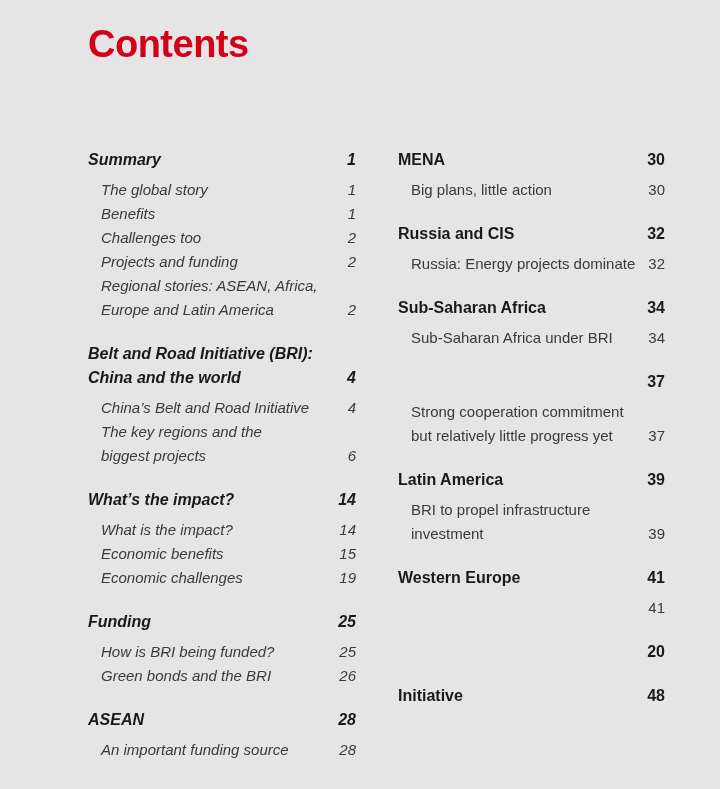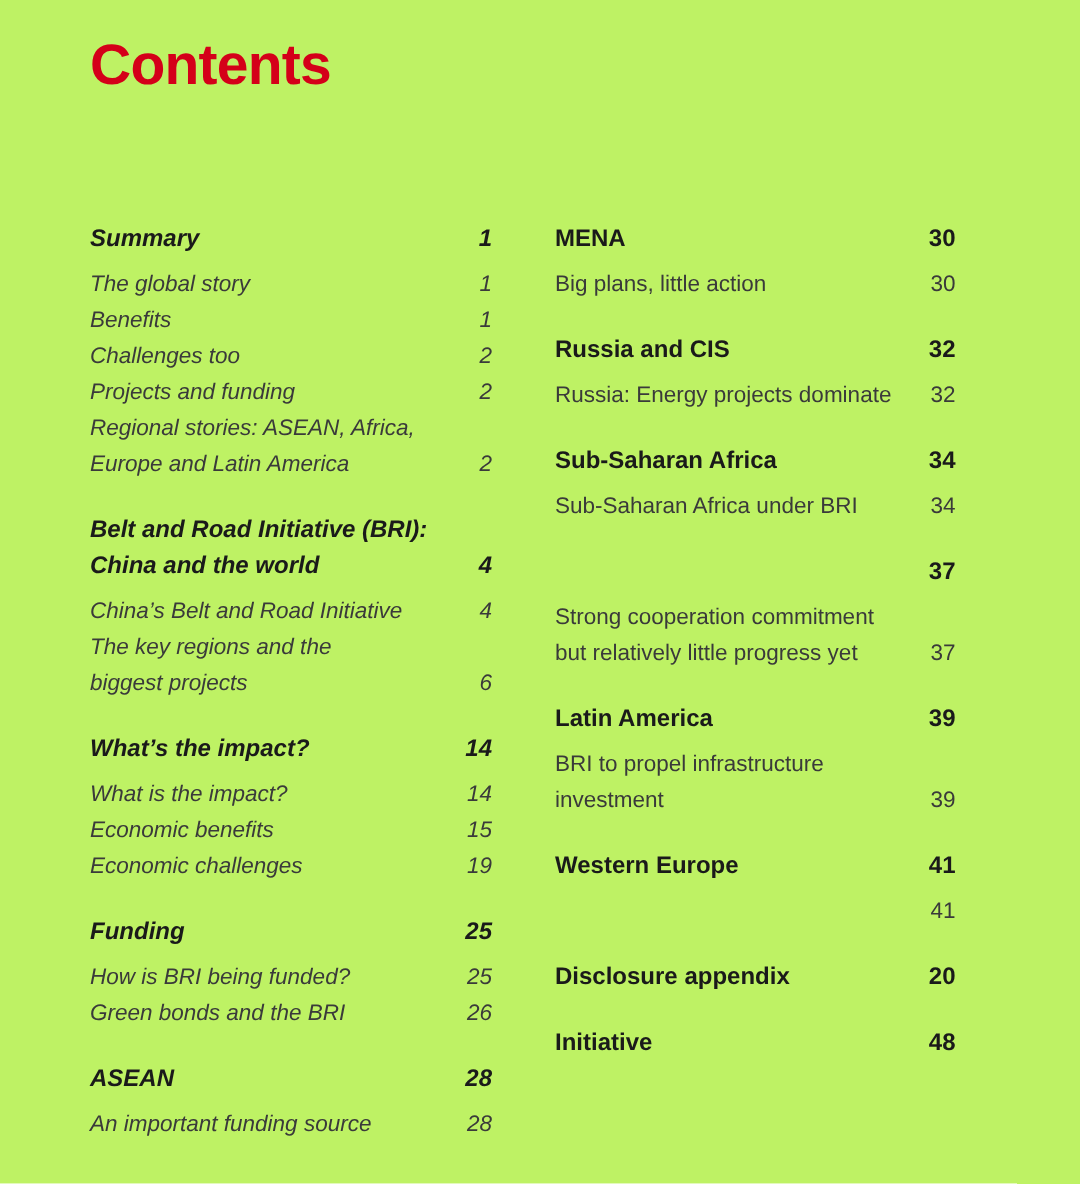--- a/index.html
+++ b/index.html
@@ -7,22 +7,22 @@
     width: 720px;
     height: 789px;
     background: #ffffff;
     font-family: "Liberation Sans", "DejaVu Sans", sans-serif;
     overflow: hidden;
   }
   .page {
     position: relative;
     width: 720px;
     height: 789px;
-    padding: 22px 54px 0 60px;
-    background: #bef264;
+    padding: 22px 54px 0 88px;
+    background: #e5e5e5;
   }
   .doc-title {
     font-size: 38px;
     font-weight: bold;
     line-height: 44px;
     letter-spacing: -0.5px;
     color: #d40019;
   }
   .toc {
     margin-top: 82px;
@@ -43,20 +43,21 @@
     font-weight: bold;
     color: #1a1a1a;
     line-height: 24px;
     margin-bottom: 6px;
   }
   .toc-entry-row {
     font-size: 15px;
     font-weight: normal;
     color: #3a3a3a;
     line-height: 24px;
+    margin-left: 13px;
   }
   .toc-label { flex: 0 1 auto; }
   .toc-label .line { display: block; }
   .toc-page {
     flex: 1 0 auto;
     text-align: right;
     padding-left: 10px;
     white-space: nowrap;
   }
 </style>
@@ -265,23 +266,20 @@
               <span class="line">Western Europe</span>
             </div>
             <div class="toc-page">41</div>
           </div>
           <div class="toc-row toc-entry-row">
             <div class="toc-page">41</div>
           </div>
         </div>
         <div class="toc-section">
           <div class="toc-row toc-heading-row">
-            <div class="toc-label">
-              <span class="line">Disclosure appendix</span>
-            </div>
             <div class="toc-page">20</div>
           </div>
         </div>
         <div class="toc-section">
           <div class="toc-row toc-heading-row">
             <div class="toc-label">
               <span class="line">Initiative</span>
             </div>
             <div class="toc-page">48</div>
           </div>

